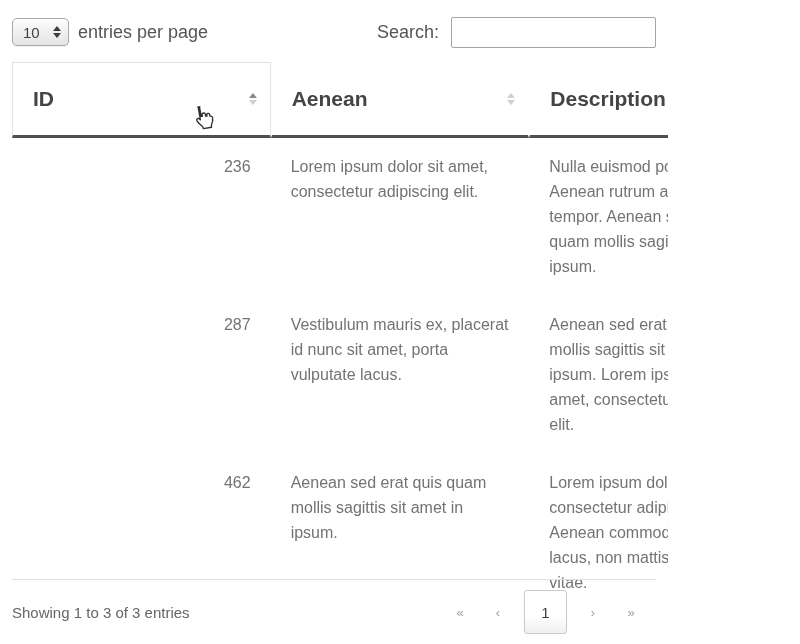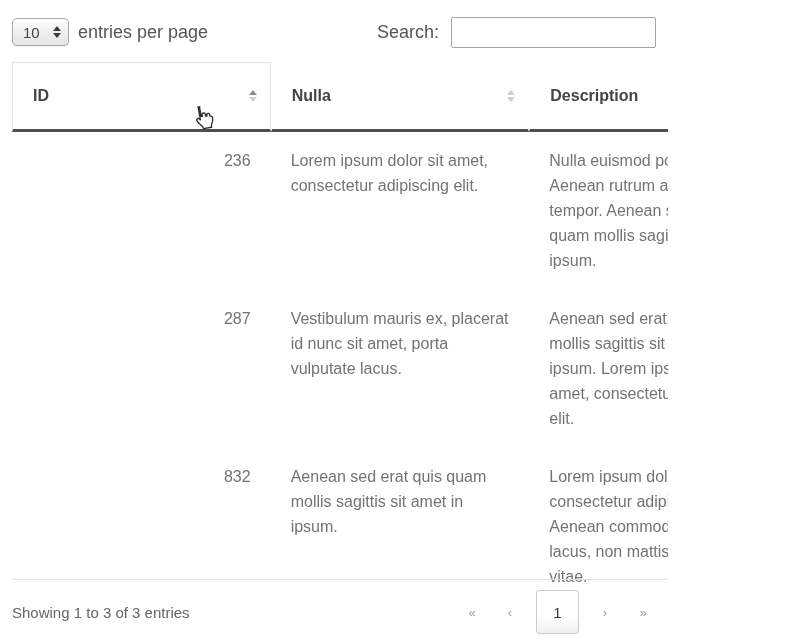--- a/index.html
+++ b/index.html
@@ -39,21 +39,21 @@
     width:205px; height:31px; border:1px solid #a6a6a6; border-radius:2px;
     font-family:inherit; font-size:15px; color:#444; padding:0 8px; outline:none;
   }
   
   table {
     width:776px; margin:14px 12px 0 12px;
     border-collapse:separate; border-spacing:0; table-layout:fixed;
   }
   col { width:33.33%; }
   th {
-    position:relative; text-align:left; font-size:16px; font-weight:bold; color:#444;
+    position:relative; text-align:left; font-size:21px; font-weight:bold; color:#444;
     padding:24px 20px; border-bottom:3px solid #4f4f4f;
     border-top:1px solid transparent; border-left:1px solid transparent; border-right:1px solid transparent;
     cursor:pointer;
   }
   th.hovered {
     border-top:1px solid #e3e3e3; border-left:1px solid #e3e3e3; border-right:1px solid #e3e3e3;
   }
   .sort {
     position:absolute; right:13px; top:50%; transform:translateY(-50%);
     display:flex; flex-direction:column; align-items:center; row-gap:2px;
@@ -63,21 +63,21 @@
   .sort .desc { border-top:5px solid #cfcfcf; }
   th.sorted-asc .sort .asc { border-bottom-color:#8a8a8a; }
   td {
     vertical-align:top; font-size:16px; line-height:25px; color:#737373;
     padding:16px 20px 17px 20px;
     margin-top:46px;
   }
   td.col-id { text-align:right; }
   
   .tfooter {
-    position:absolute; left:12px; right:0; bottom:0; height:65px;
+    position:absolute; left:12px; right:12px; bottom:0; height:65px;
     border-top:1px solid #e0e0e0;
     display:flex; justify-content:space-between; align-items:center;
   }
   .info { font-size:15px; color:#666; }
   .pagination { display:flex; align-items:center; margin-right:6px; }
   .page-arrow {
     width:38px; text-align:center; font-size:13px; color:#9f9f9f; cursor:pointer;
     user-select:none;
   }
   .page-current {
@@ -126,21 +126,21 @@
     <thead>
       <tr>
         <th class="hovered sorted-asc">
           <span>ID</span>
           <span class="sort">
               <i class="asc"></i>
               <i class="desc"></i>
             </span>
         </th>
         <th>
-          <span>Nulla</span>
+          <span>Aenean</span>
           <span class="sort">
               <i class="asc"></i>
               <i class="desc"></i>
             </span>
         </th>
         <th>
           <span>Description</span>
           <span class="sort">
               <i class="asc"></i>
               <i class="desc"></i>
@@ -153,21 +153,21 @@
         <td class="col-id">236</td>
         <td>Lorem ipsum dolor sit amet, consectetur adipiscing elit.</td>
         <td>Nulla euismod porta tempus. Aenean rutrum at nibh at tempor. Aenean sed erat quis quam mollis sagittis sit amet in ipsum.</td>
       </tr>
       <tr>
         <td class="col-id">287</td>
         <td>Vestibulum mauris ex, placerat id nunc sit amet, porta vulputate lacus.</td>
         <td>Aenean sed erat quis quam mollis sagittis sit amet in ipsum. Lorem ipsum dolor sit amet, consectetur adipiscing elit.</td>
       </tr>
       <tr>
-        <td class="col-id">832</td>
+        <td class="col-id">462</td>
         <td>Aenean sed erat quis quam mollis sagittis sit amet in ipsum.</td>
         <td>Lorem ipsum dolor sit amet, consectetur adipiscing elit. Aenean commodo pharetra lacus, non mattis arcu luctus vitae.</td>
       </tr>
     </tbody>
   </table>
 
   <div class="tfooter">
     <div class="info">Showing 1 to 3 of 3 entries</div>
     <div class="pagination">
       <span class="page-arrow">«</span>

